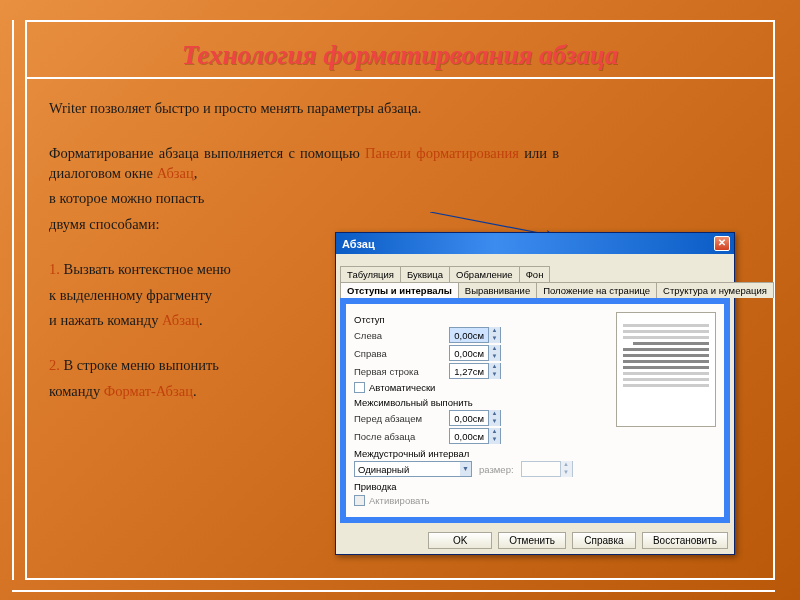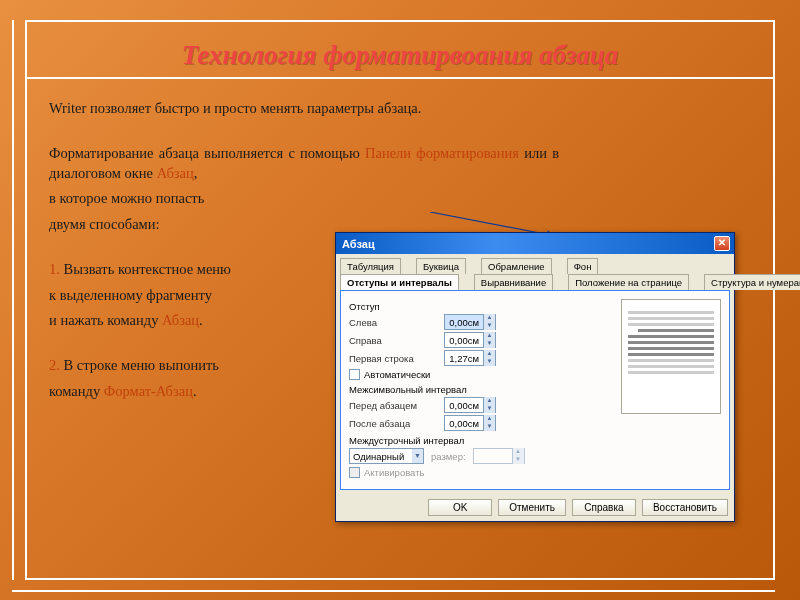--- a/index.html
+++ b/index.html
@@ -63,43 +63,43 @@
     border-radius: 2px;
     color:#fff;
     font-size: 10px;
     line-height: 12px;
     text-align: center;
     font-weight: bold;
   }
   .tabs {
     display: flex;
     background: #ece9d8;
-    padding: 4px 4px 0 4px;
+    padding: 12px 4px 0 4px;
     font-size: 9.5px;
-    gap: 16px;
+    gap: 0;
   }
   .tab {
     border: 1px solid #aca899;
     border-bottom: none;
     background: #ece9d8;
     padding: 2px 6px;
     margin-right: -1px;
     cursor: pointer;
     white-space: nowrap;
   }
   .tab.active {
     background: #fdfcfa;
     font-weight: bold;
     position: relative;
     z-index: 2;
   }
   .tabrow2 { padding-top: 0; }
   .panel {
     background: #fdfcfa;
-    border: 1px solid #3b82f6;
+    border: 6px solid #3b82f6;
     margin: 0 4px 4px 4px;
     padding: 6px 8px 8px 8px;
     position: relative;
   }
   .section-label { font-size:9.5px; margin: 4px 0 2px 0; color:#000; }
   .row { display:flex; align-items:center; margin: 2px 0; }
   .row label { width: 95px; font-size:9.5px; color:#333; }
   .spinner {
     display:flex; align-items:center;
     border:1px solid #7f9db9; background:#fff;
@@ -120,21 +120,21 @@
     width:100px; height:115px;
     border:1px solid #aca899; background:#fff;
     padding: 8px 6px;
   }
   .preview .line { height:3px; background:#ccc; margin:3px 0; }
   .preview .line.dark { background:#888; }
   .select {
     border:1px solid #7f9db9; background:#fff;
     font-size:9.5px; padding:1px 3px; height:16px;
     display:flex; align-items:center; justify-content:space-between;
-    width: 75px;
+    width: 118px;
   }
   .select .arrow { font-size:7px; color:#4a6a9a; background:#dbe6f4; padding:1px 2px; margin:-1px -3px -1px 3px; height:14px; line-height:12px; }
   .disabled { color:#999; }
   .buttonbar {
     display:flex; justify-content:flex-end; gap:6px;
     padding: 5px 6px;
     align-items: center;
   }
   .btn {
     border:1px solid #aca899;
@@ -248,21 +248,21 @@
             <div>▲</div>
             <div>▼</div>
           </div>
         </div>
     </div>
     <div class="checkbox">
       <div class="box"></div>
       <span>Автоматически</span>
     </div>
 
-    <div class="section-label">Межсимвольный интервал</div>
+    <div class="section-label">Межсимвольный выпонить</div>
     <div class="row">
       <label>Перед абзацем</label>
       <div class="spinner">
           <span>0,00см</span>
           <div class="spin-btns">
             <div>▲</div>
             <div>▼</div>
           </div>
         </div>
     </div>
@@ -286,20 +286,21 @@
       <span class="disabled" style="margin:0 7px; font-size:9.5px">размер:</span>
       <div class="spinner disabled" style="opacity:.55">
           <span>&nbsp;</span>
           <div class="spin-btns">
             <div>▲</div>
             <div>▼</div>
           </div>
         </div>
     </div>
 
+    <div class="section-label">Приводка</div>
     <div class="checkbox disabled">
       <div class="box" style="background:#eee"></div>
       <span>Активировать</span>
     </div>
   </div>
 
   <div class="buttonbar">
     <div class="btn">OK</div>
     <div class="btn">Отменить</div>
     <div class="btn">Справка</div>

